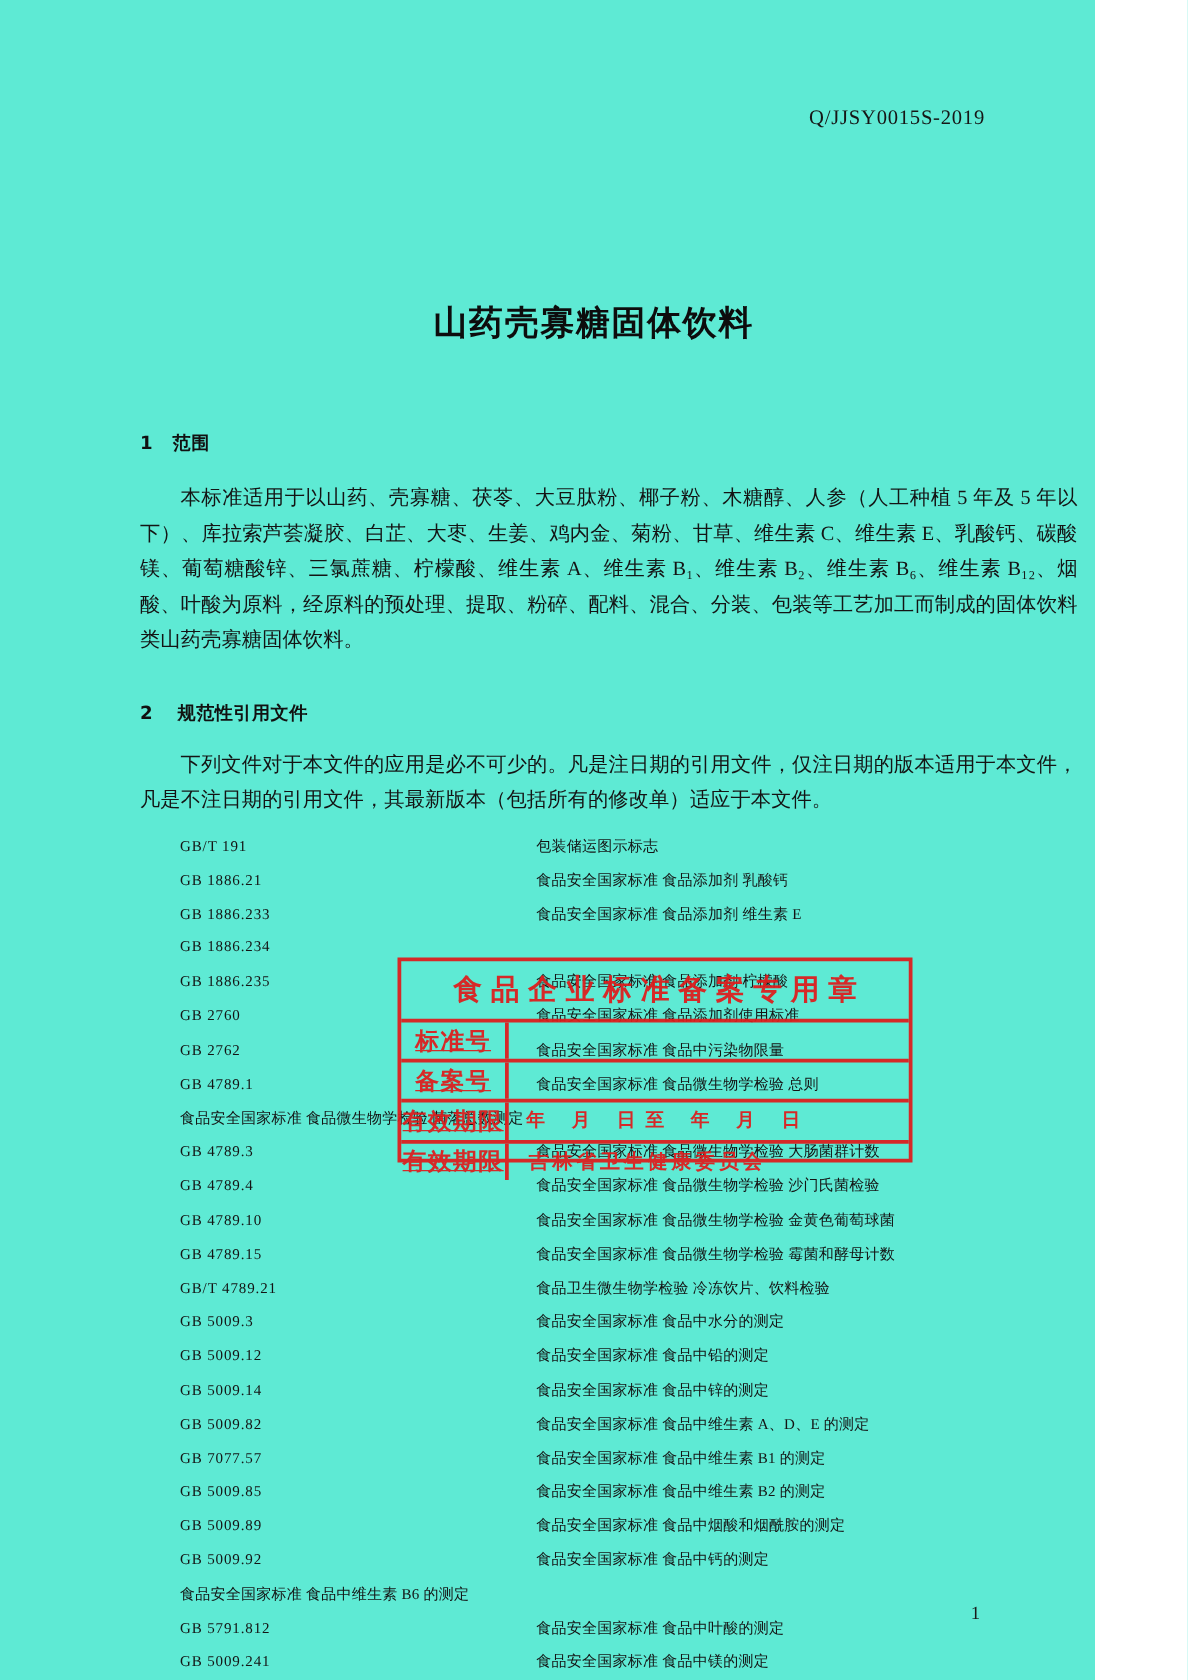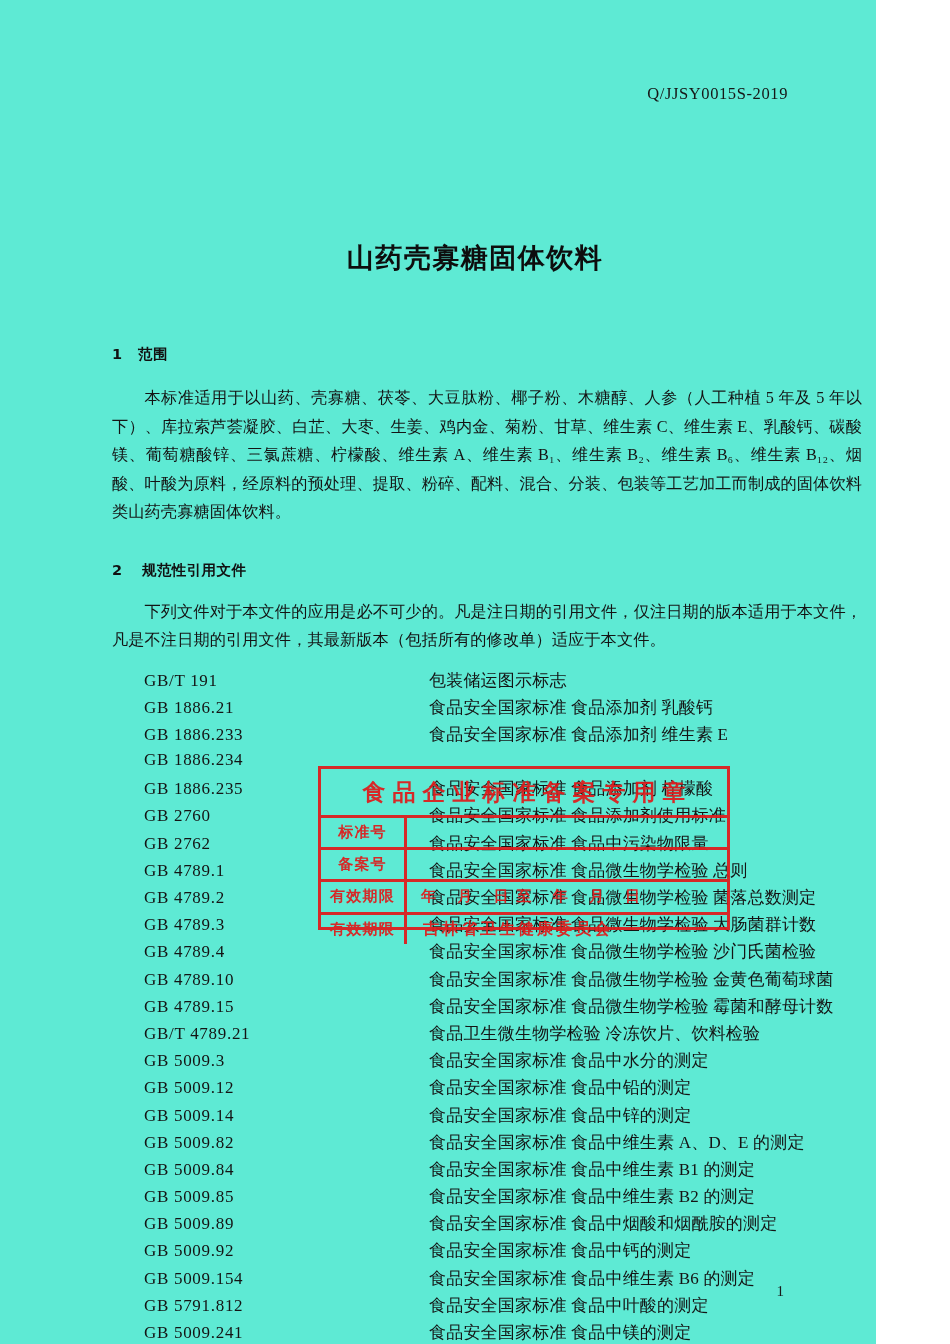--- a/index.html
+++ b/index.html
@@ -83,21 +83,21 @@
   .ref-list {
     margin-top: 14px;
     margin-left: 32px;
     position: relative;
   }
   .ref-row {
     display: flex;
     align-items: baseline;
     height: 27.2px;
     font-family: "Liberation Serif", "DejaVu Serif", serif;
-    font-size: 17px;
+    font-size: 12px;
     color: #141414;
     white-space: nowrap;
   }
   .ref-code {
     width: 285px;
     flex: 0 0 285px;
     letter-spacing: 0.7px;
   }
   .ref-desc {
     flex: 1 1 auto;
@@ -144,28 +144,29 @@
     display: flex;
     height: 29.2px;
     border-bottom: 3px solid #e01b1b;
     align-items: stretch;
   }
   .stamp-row:last-child { border-bottom: none; }
   .stamp-label {
     flex: 0 0 86px;
     width: 86px;
     border-right: 3px solid #e01b1b;
-    font-size: 15px;
+    font-size: 19px;
     font-weight: 700;
     letter-spacing: 1.2px;
     display: flex;
     align-items: center;
     justify-content: center;
     box-sizing: border-box;
     white-space: nowrap;
+    text-decoration: underline;
   }
   .stamp-value {
     flex: 1 1 auto;
     display: flex;
     align-items: center;
     padding-left: 16px;
     font-size: 15px;
     font-weight: 700;
     letter-spacing: 2px;
     box-sizing: border-box;
@@ -231,21 +232,20 @@
         </div>
         <div class="ref-row">
           <span class="ref-code">GB 2762</span>
           <span class="ref-desc">食品安全国家标准  食品中污染物限量</span>
         </div>
         <div class="ref-row">
           <span class="ref-code">GB 4789.1</span>
           <span class="ref-desc">食品安全国家标准  食品微生物学检验  总则</span>
         </div>
         <div class="ref-row">
-          <span class="ref-code">GB 4789.2</span>
           <span class="ref-desc">食品安全国家标准  食品微生物学检验  菌落总数测定</span>
         </div>
         <div class="ref-row">
           <span class="ref-code">GB 4789.3</span>
           <span class="ref-desc">食品安全国家标准  食品微生物学检验  大肠菌群计数</span>
         </div>
         <div class="ref-row">
           <span class="ref-code">GB 4789.4</span>
           <span class="ref-desc">食品安全国家标准  食品微生物学检验  沙门氏菌检验</span>
         </div>
@@ -271,37 +271,36 @@
         </div>
         <div class="ref-row">
           <span class="ref-code">GB 5009.14</span>
           <span class="ref-desc">食品安全国家标准  食品中锌的测定</span>
         </div>
         <div class="ref-row">
           <span class="ref-code">GB 5009.82</span>
           <span class="ref-desc">食品安全国家标准  食品中维生素 A、D、E 的测定</span>
         </div>
         <div class="ref-row">
-          <span class="ref-code">GB 5009.84</span>
+          <span class="ref-code">GB 7077.57</span>
           <span class="ref-desc">食品安全国家标准  食品中维生素 B1 的测定</span>
         </div>
         <div class="ref-row">
           <span class="ref-code">GB 5009.85</span>
           <span class="ref-desc">食品安全国家标准  食品中维生素 B2 的测定</span>
         </div>
         <div class="ref-row">
           <span class="ref-code">GB 5009.89</span>
           <span class="ref-desc">食品安全国家标准  食品中烟酸和烟酰胺的测定</span>
         </div>
         <div class="ref-row">
           <span class="ref-code">GB 5009.92</span>
           <span class="ref-desc">食品安全国家标准  食品中钙的测定</span>
         </div>
         <div class="ref-row">
-          <span class="ref-code">GB 5009.154</span>
           <span class="ref-desc">食品安全国家标准  食品中维生素 B6 的测定</span>
         </div>
         <div class="ref-row">
           <span class="ref-code">GB 5791.812</span>
           <span class="ref-desc">食品安全国家标准  食品中叶酸的测定</span>
         </div>
         <div class="ref-row">
           <span class="ref-code">GB 5009.241</span>
           <span class="ref-desc">食品安全国家标准  食品中镁的测定</span>
         </div>

